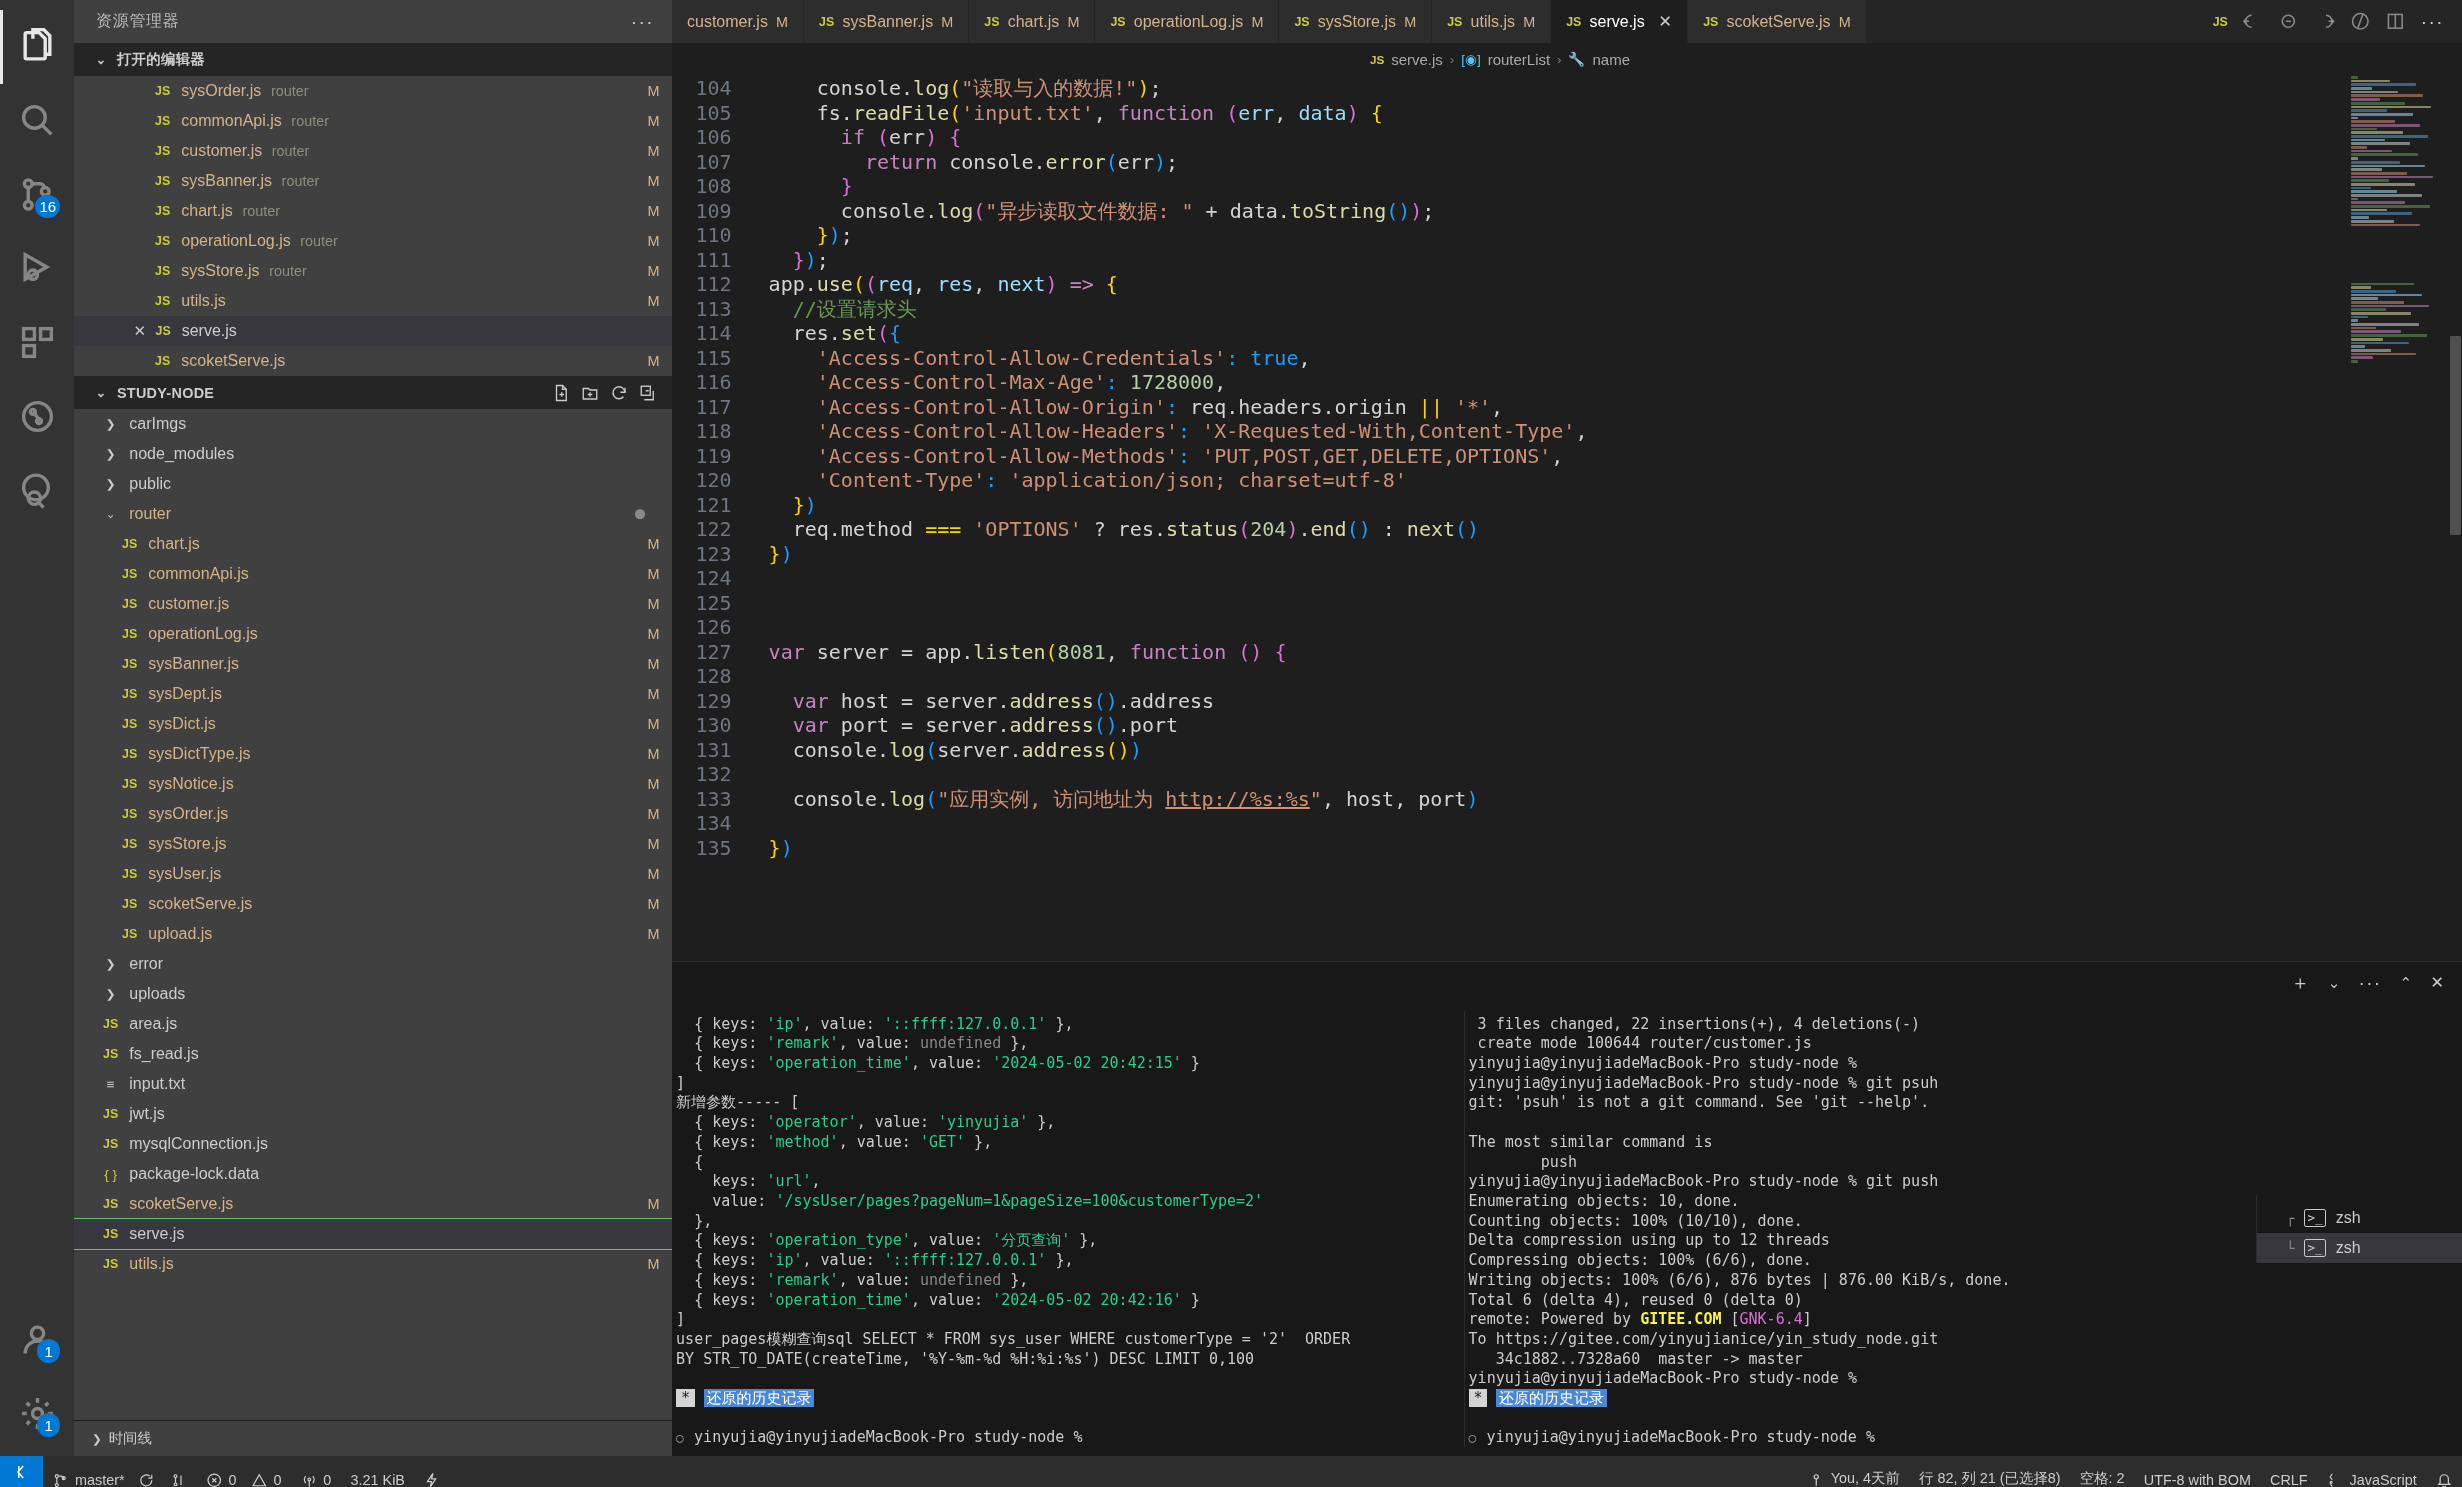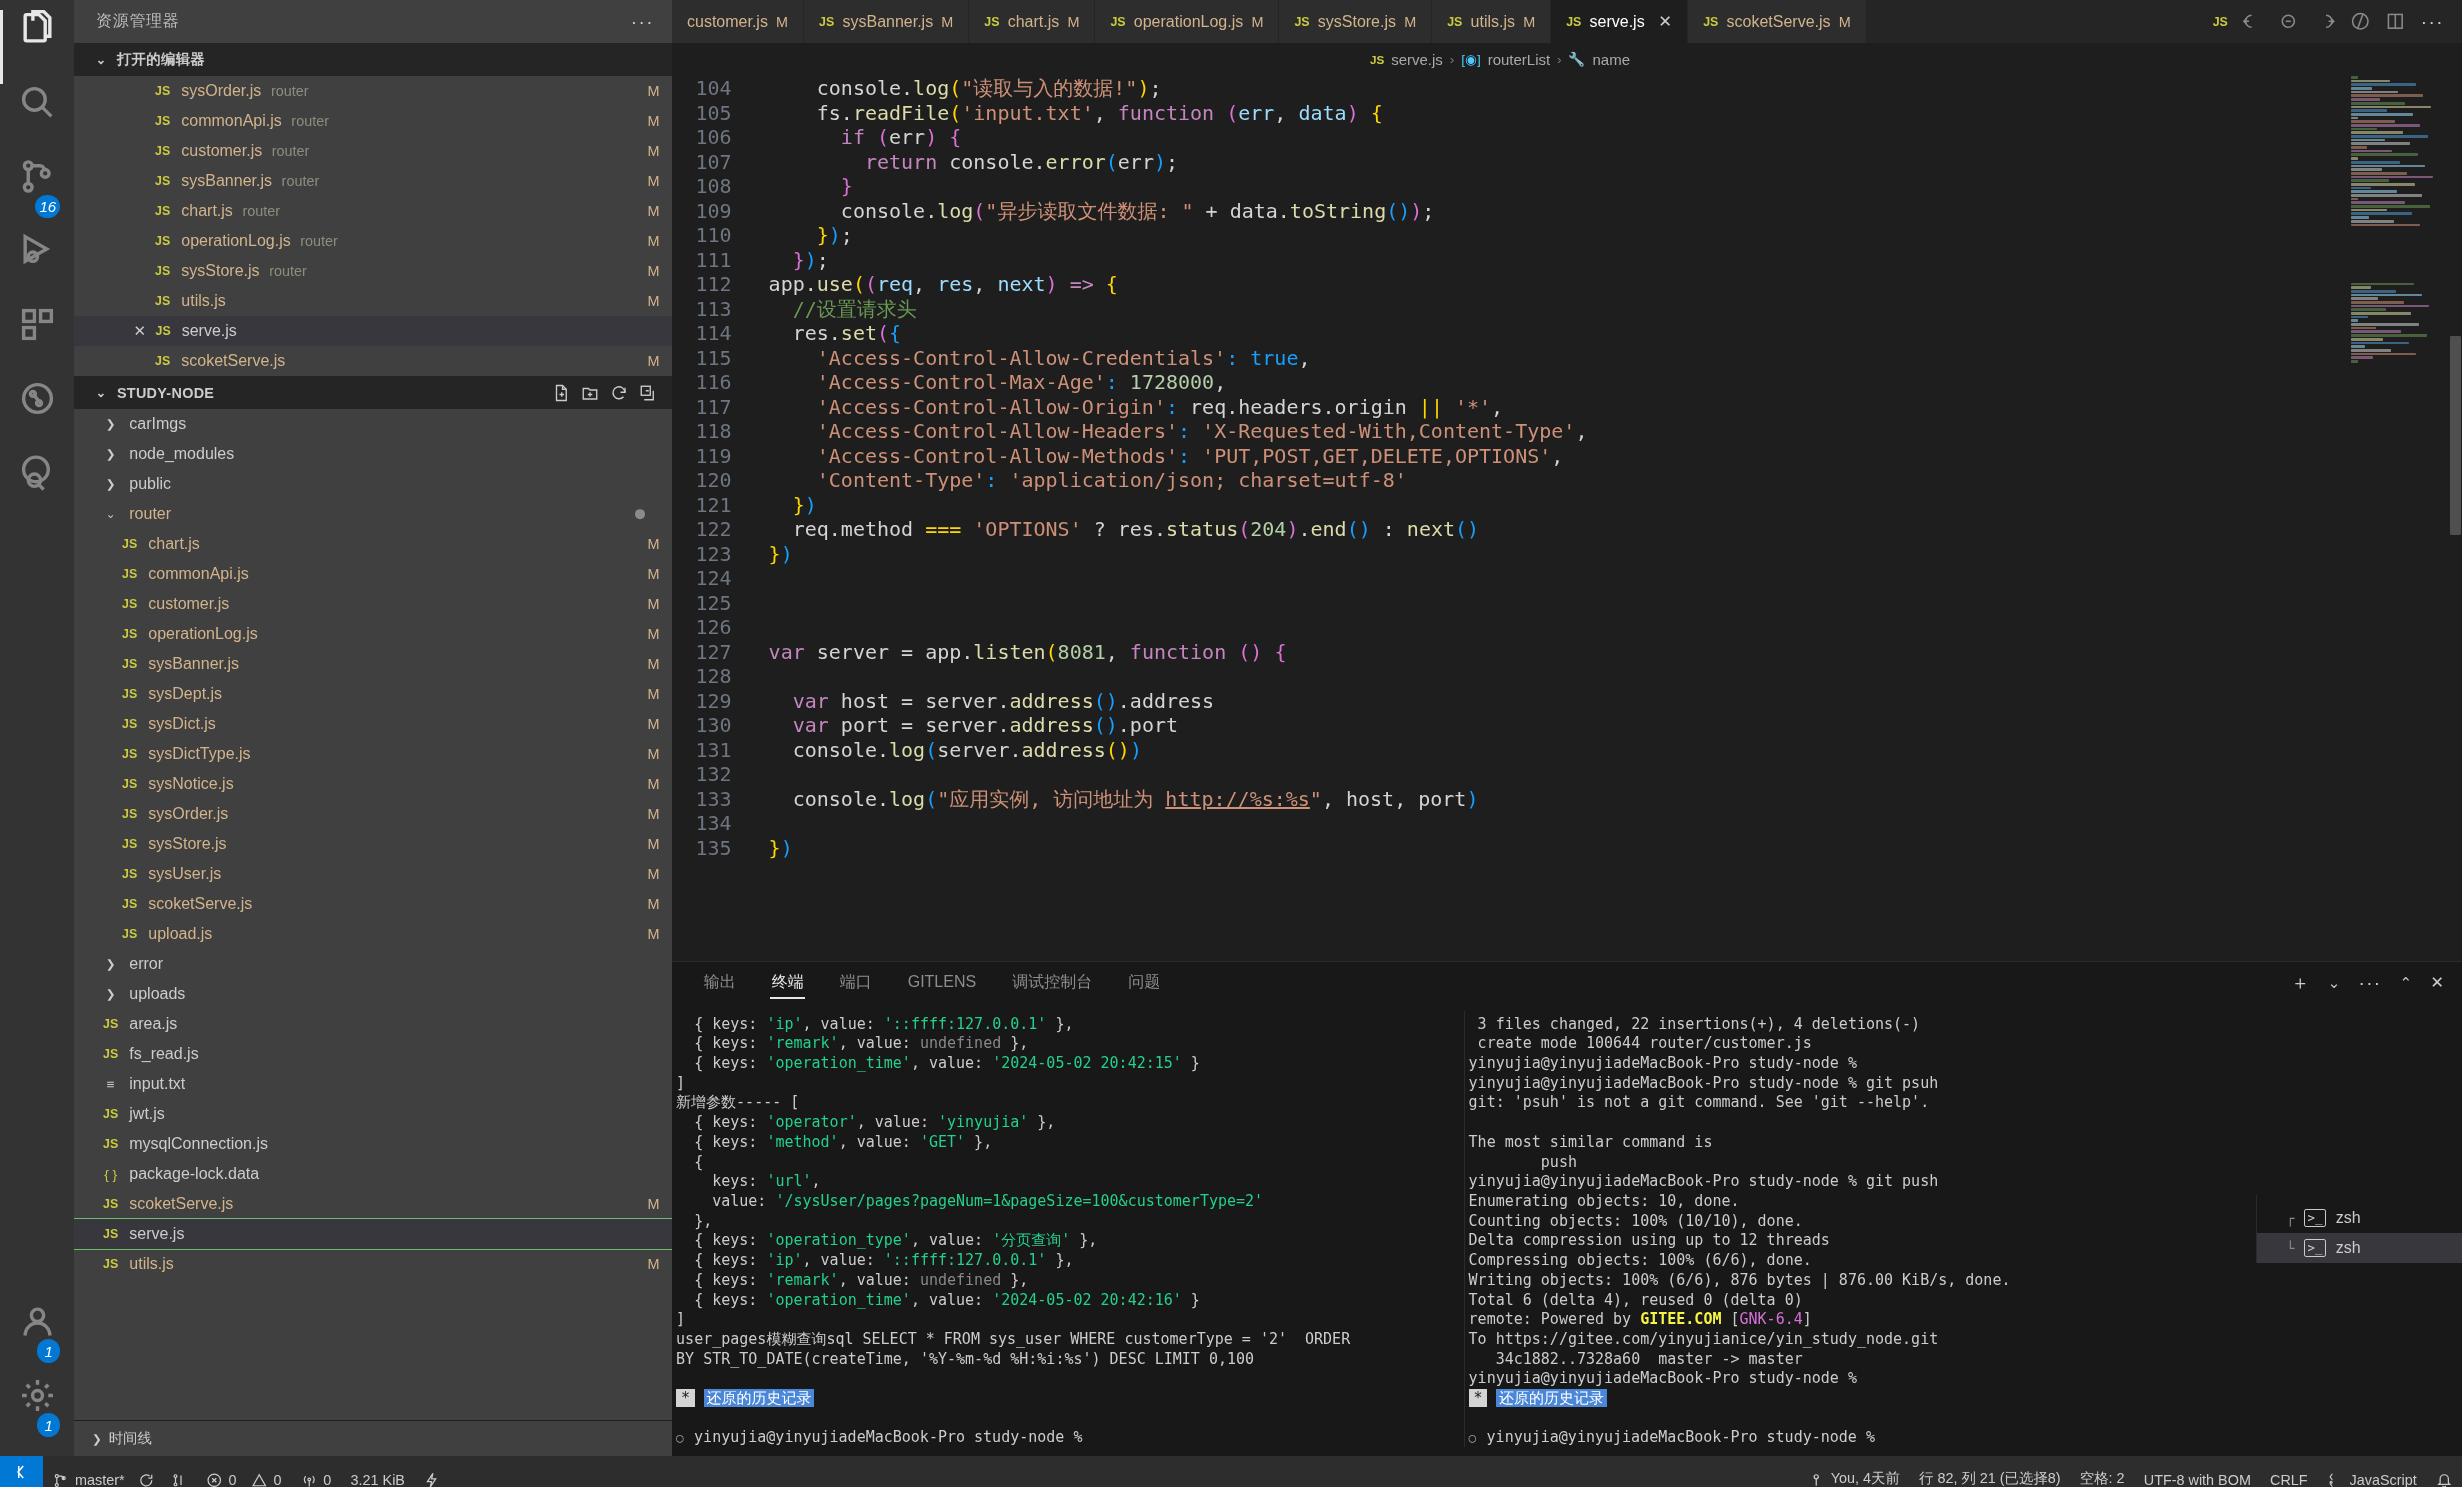--- a/index.html
+++ b/index.html
@@ -12,21 +12,21 @@
   }
   .app { position: relative; width: 2462px; height: 1488px; display: flex; flex-direction: column; }
   .body-row { display: flex; flex: 1 1 auto; min-height: 0; }
 
   
   .activitybar {
     width: 74px; background: #333333; flex: 0 0 74px;
     display: flex; flex-direction: column; align-items: center;
     padding-top: 9.6px; position: relative;
   }
-  .act-item { width: 74px; height: 74px; display: flex; justify-content: center; position: relative; font-style: italic; }
+  .act-item { width: 74px; height: 74px; display: flex; align-items: center; justify-content: center; position: relative; }
   .act-item.active::before {
     content: ""; position: absolute; left: 0; top: 0; bottom: 0; width: 3.4px; background: #e7e7e7;
   }
   .act-item svg { width: 37px; height: 37px; stroke: #868686; fill: none; stroke-width: 2.2; }
   .act-item.active svg { stroke: #e7e7e7; }
   .badge {
     position: absolute; right: 13.7px; bottom: 13.7px;
     background: #0078d4; color: #fff; border-radius: 50%;
     min-width: 23.4px; height: 23.4px; font-size: 15px;
     display: flex; align-items: center; justify-content: center;
@@ -673,28 +673,20 @@
             <div class="mm-line" style="width: 22px; background: rgb(197, 134, 192); opacity: 0.55;"></div>
             <div class="mm-line" style="width: 6.9px; background: rgb(106, 153, 85); opacity: 0.55;"></div>
           </div>
         <div class="vscroll">
           <div class="thumb"></div>
         </div>
       </div>
 
       <div class="panel">
         <div class="panel-head">
-          <div class="panel-tabs" id="panel-tabs">
-              <div class="ptab">输出</div>
-              <div class="ptab active">终端</div>
-              <div class="ptab">端口</div>
-              <div class="ptab">GITLENS</div>
-              <div class="ptab">调试控制台</div>
-              <div class="ptab">问题</div>
-            </div>
           <div class="panel-actions">
             <span class="pa">＋</span>
             <span class="pa" style="font-size:15px">⌄</span>
             <span class="pa" style="letter-spacing:1.4px">···</span>
             <span class="pa" style="font-size:15px">⌃</span>
             <span class="pa" style="font-size:16.5px">✕</span>
           </div>
         </div>
         <div class="panel-body">
           <div class="term-pane">

